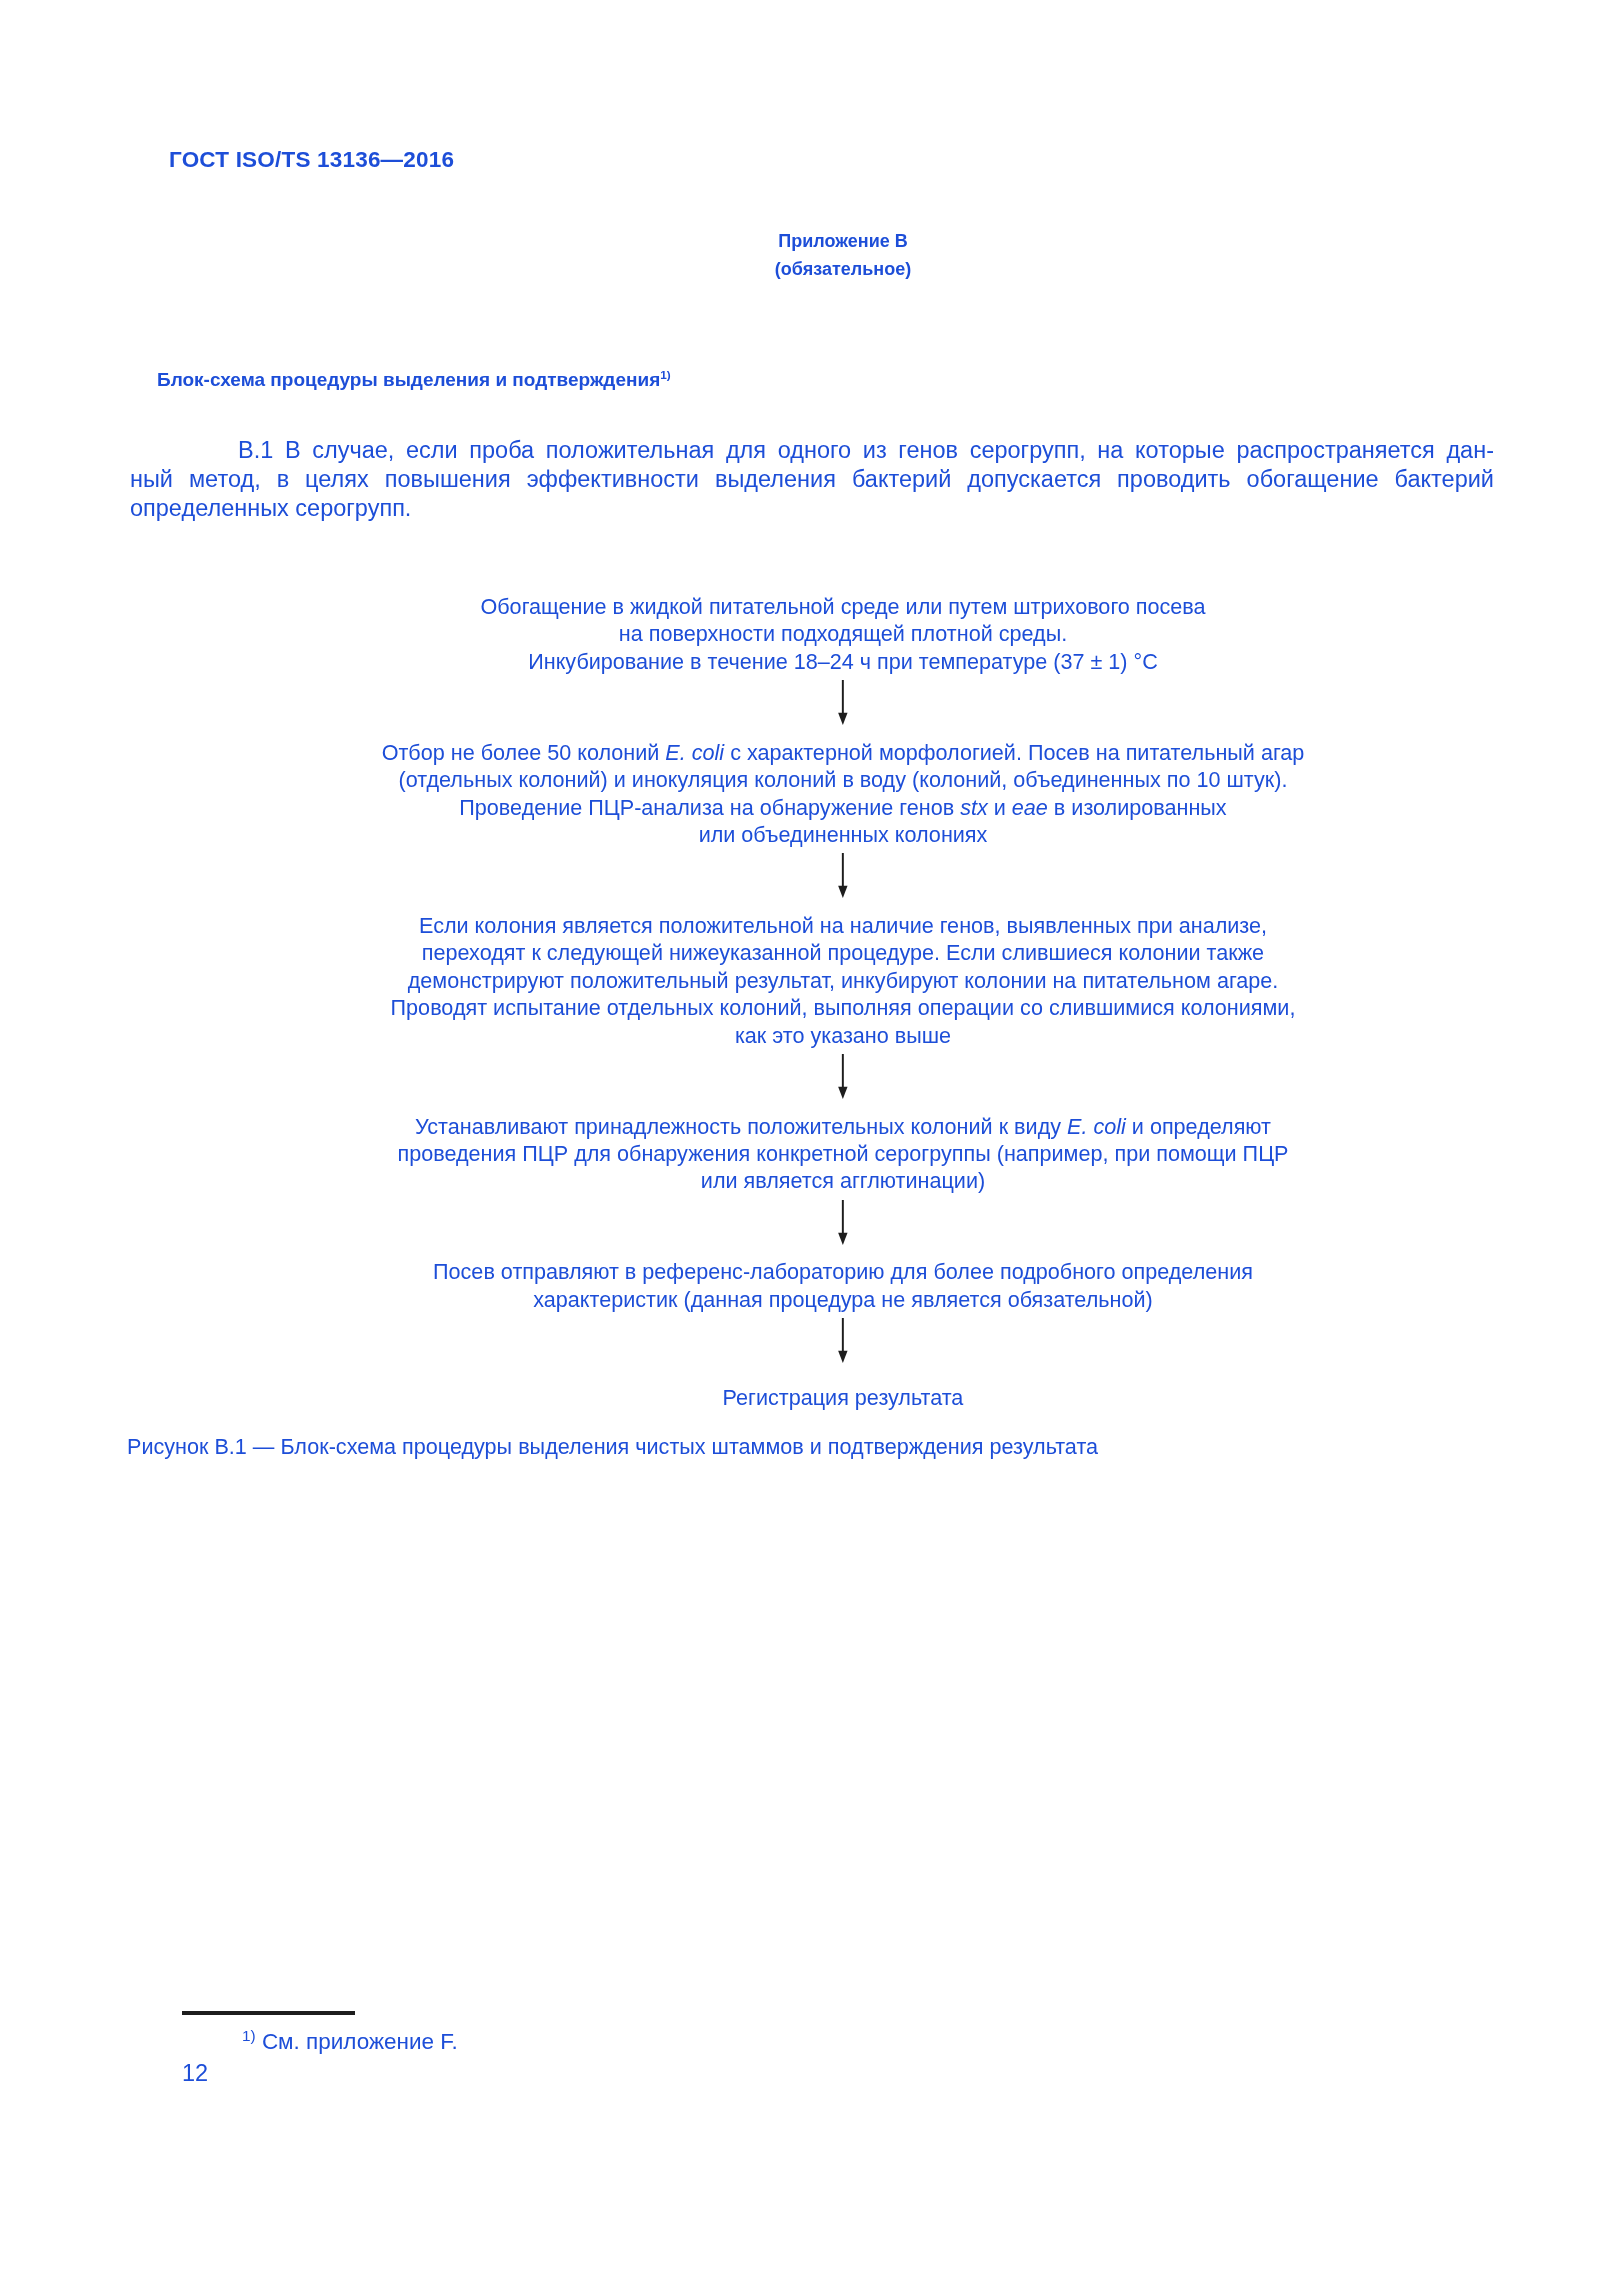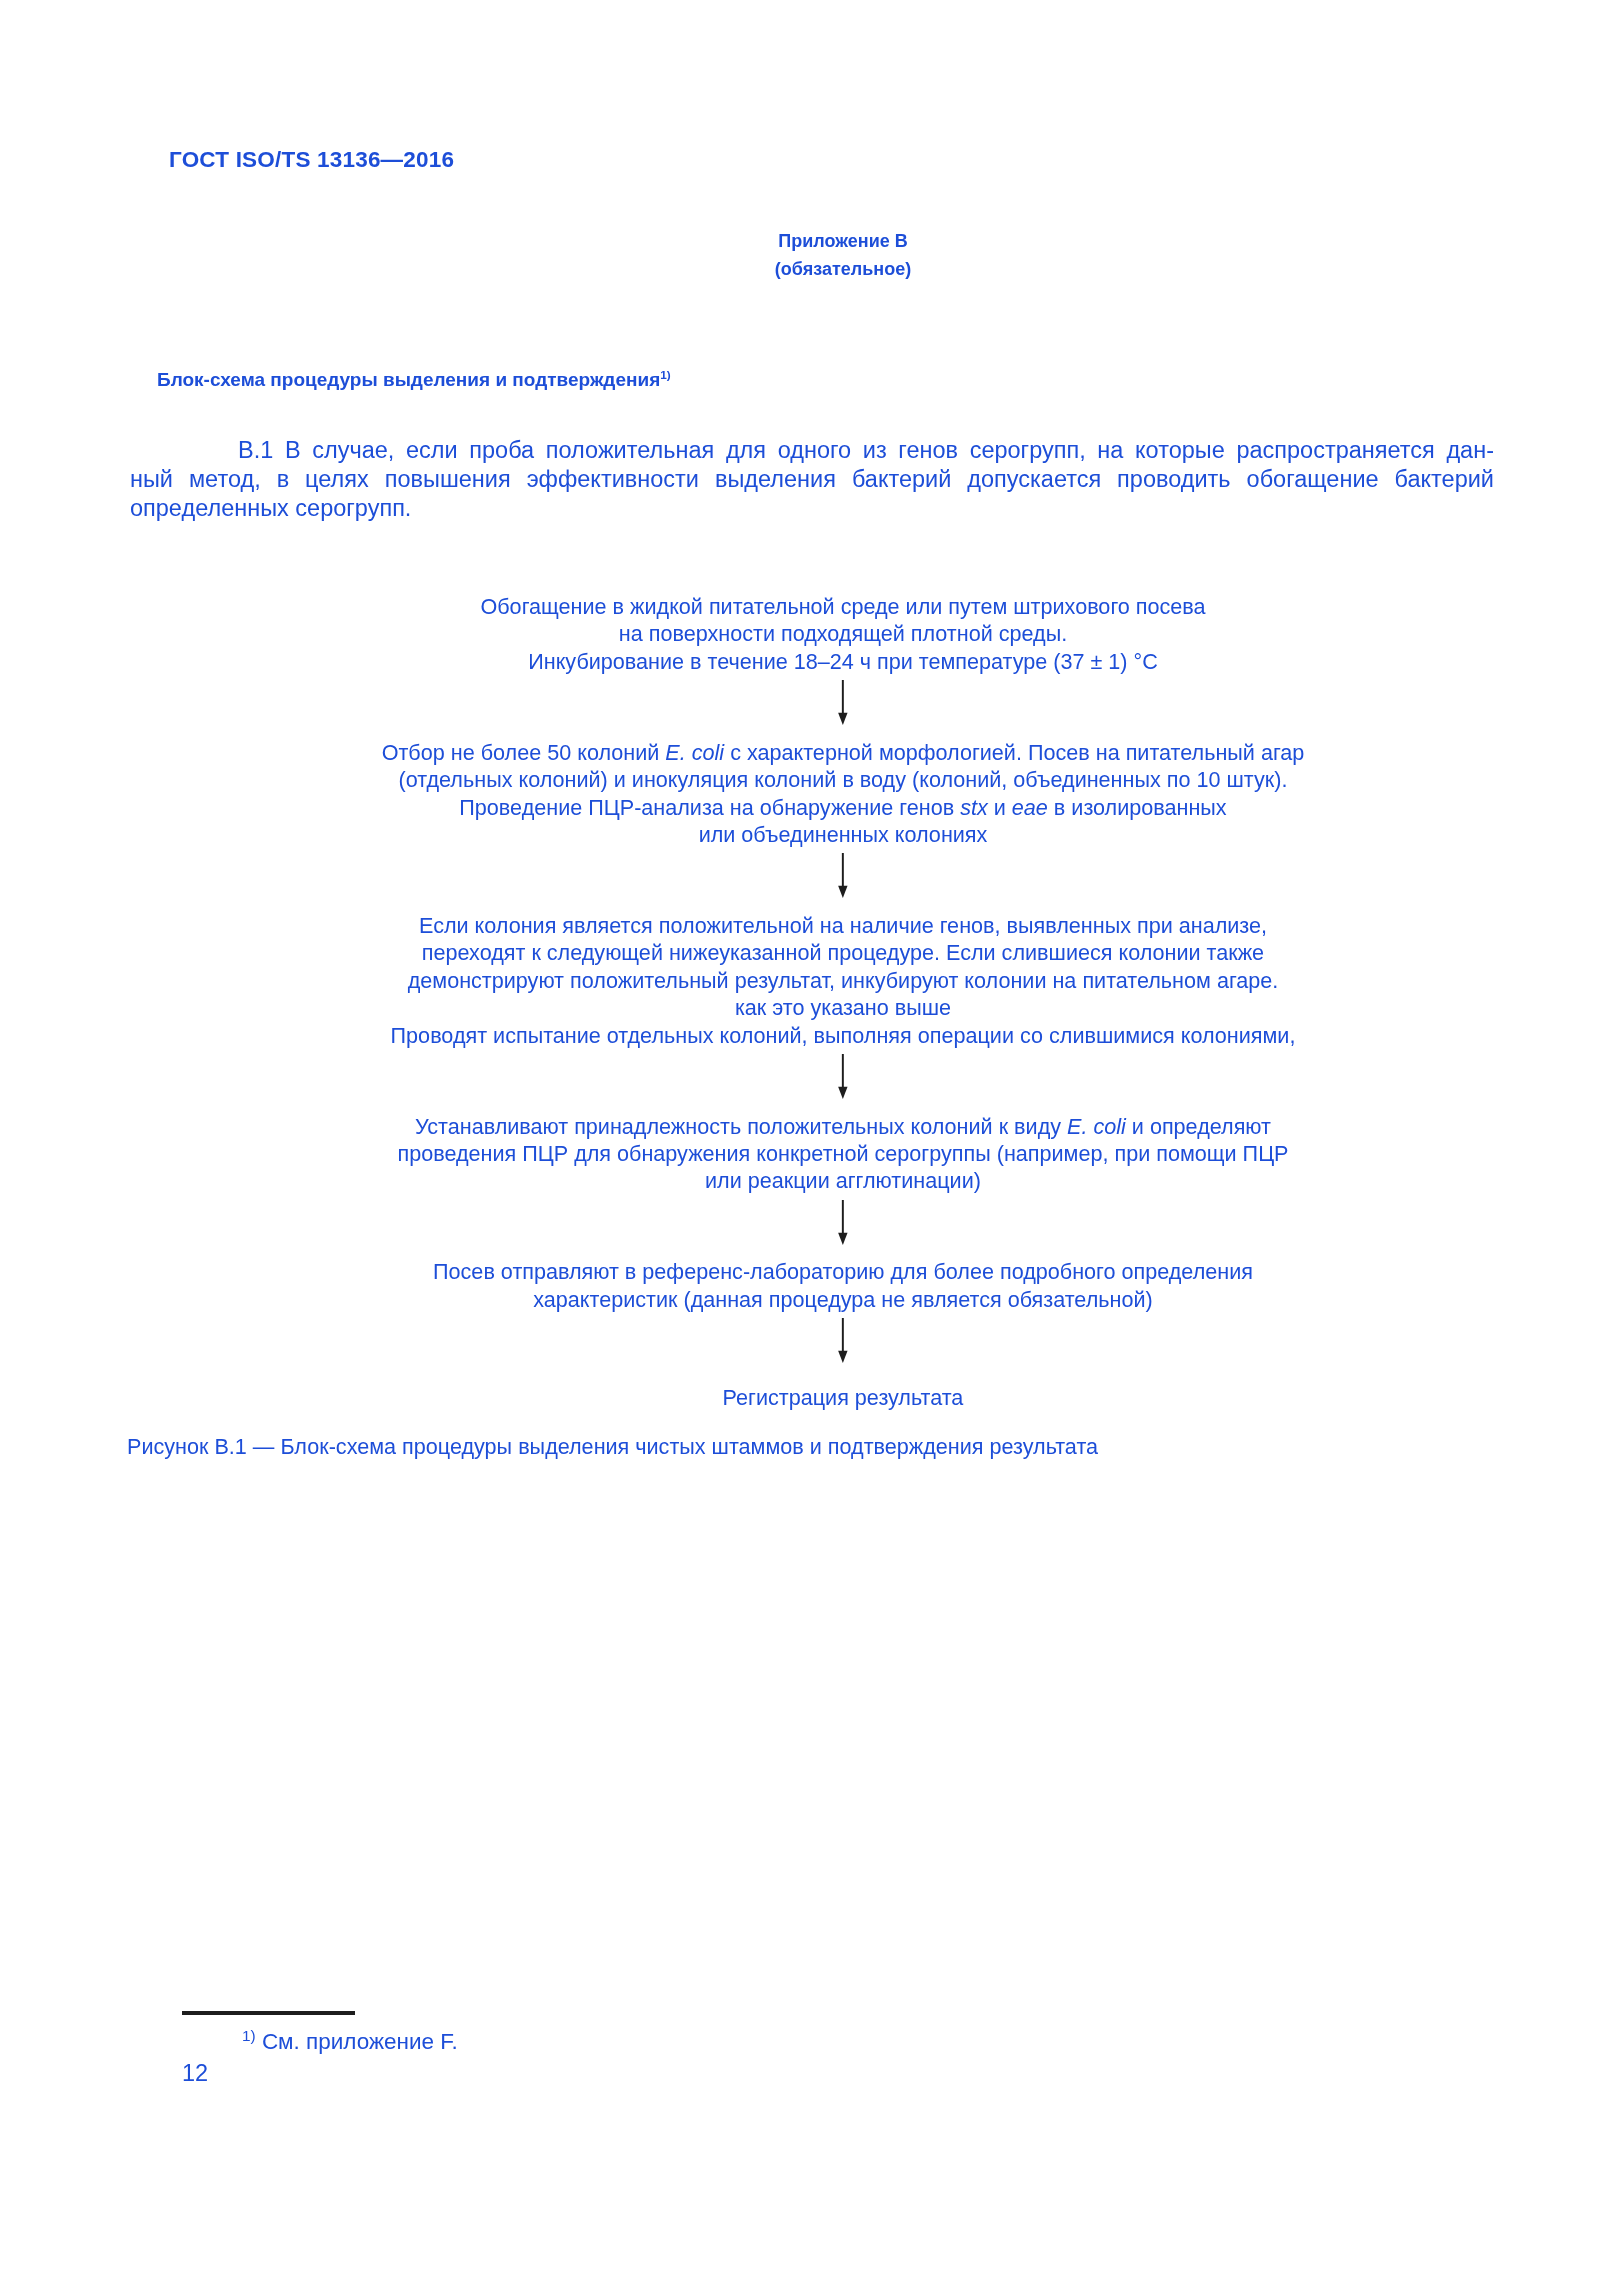--- a/index.html
+++ b/index.html
@@ -155,31 +155,31 @@
         <div class="flow-line"><span>или объединенных колониях</span></div>
       </div>
       <div class="flow-arrow"><svg width="15.7" height="45" viewBox="0 0 16 46" xmlns="http://www.w3.org/2000/svg">
           <line x1="8" y1="0" x2="8" y2="35" stroke="#1d1d1d" stroke-width="2"></line>
           <path d="M8 46 L3.2 33.5 L12.8 33.5 Z" fill="#1d1d1d"></path>
         </svg></div>
       <div class="flow-step">
         <div class="flow-line"><span>Если колония является положительной на наличие генов, выявленных при анализе,</span></div>
         <div class="flow-line"><span>переходят к следующей нижеуказанной процедуре. Если слившиеся колонии также</span></div>
         <div class="flow-line"><span>демонстрируют положительный результат, инкубируют колонии на питательном агаре.</span></div>
+        <div class="flow-line"><span>Проводят испытание отдельных колоний, выполняя операции со слившимися колониями,</span></div>
         <div class="flow-line"><span>как это указано выше</span></div>
-        <div class="flow-line"><span>Проводят испытание отдельных колоний, выполняя операции со слившимися колониями,</span></div>
       </div>
       <div class="flow-arrow"><svg width="15.7" height="45" viewBox="0 0 16 46" xmlns="http://www.w3.org/2000/svg">
           <line x1="8" y1="0" x2="8" y2="35" stroke="#1d1d1d" stroke-width="2"></line>
           <path d="M8 46 L3.2 33.5 L12.8 33.5 Z" fill="#1d1d1d"></path>
         </svg></div>
       <div class="flow-step">
         <div class="flow-line"><span>Устанавливают принадлежность положительных колоний к виду </span><span class="it">E. coli</span><span> и определяют</span></div>
         <div class="flow-line"><span>проведения ПЦР для обнаружения конкретной серогруппы (например, при помощи ПЦР</span></div>
-        <div class="flow-line"><span>или реакции агглютинации)</span></div>
+        <div class="flow-line"><span>или является агглютинации)</span></div>
       </div>
       <div class="flow-arrow"><svg width="15.7" height="45" viewBox="0 0 16 46" xmlns="http://www.w3.org/2000/svg">
           <line x1="8" y1="0" x2="8" y2="35" stroke="#1d1d1d" stroke-width="2"></line>
           <path d="M8 46 L3.2 33.5 L12.8 33.5 Z" fill="#1d1d1d"></path>
         </svg></div>
       <div class="flow-step">
         <div class="flow-line"><span>Посев отправляют в референс-лабораторию для более подробного определения</span></div>
         <div class="flow-line"><span>характеристик (данная процедура не является обязательной)</span></div>
       </div>
       <div class="flow-arrow"><svg width="15.7" height="45" viewBox="0 0 16 46" xmlns="http://www.w3.org/2000/svg">

